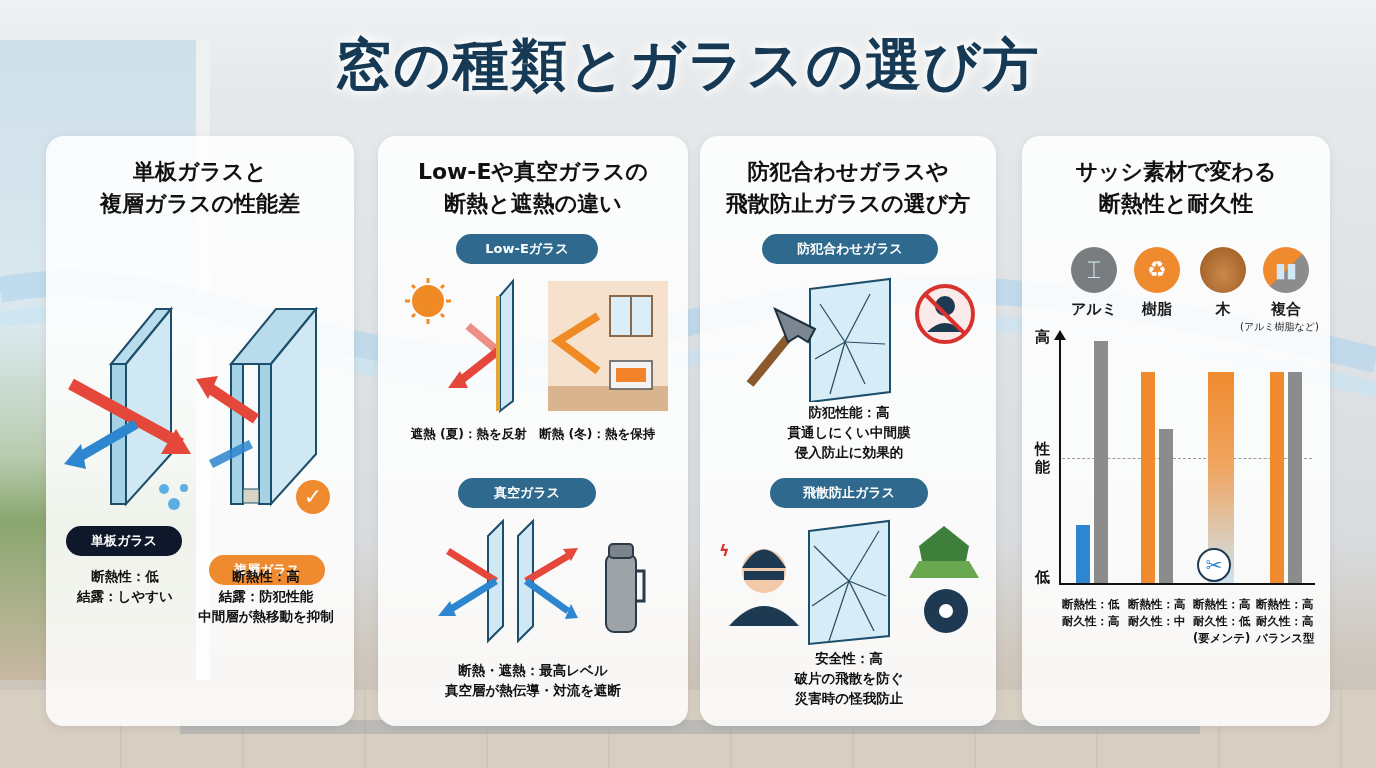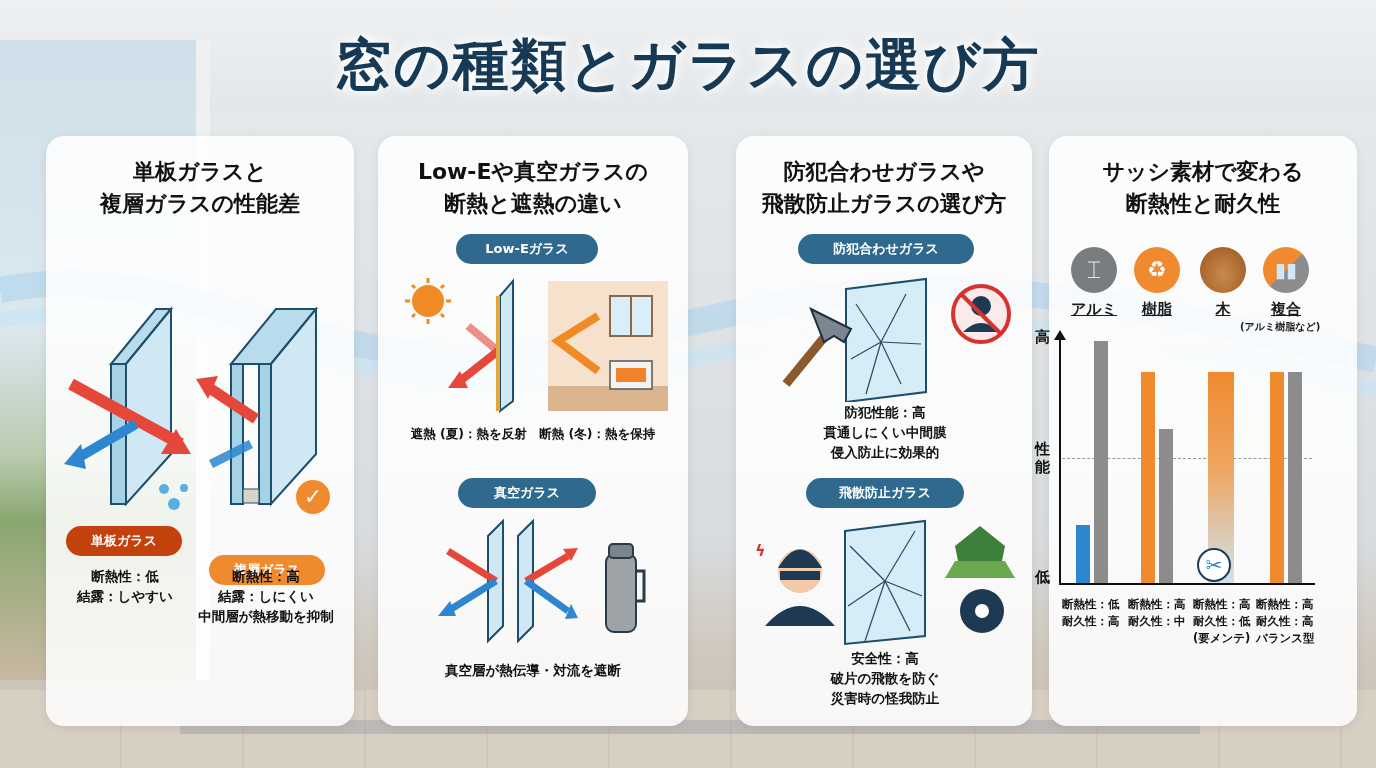--- a/index.html
+++ b/index.html
@@ -39,52 +39,52 @@
   }
 
   .panel {
     position: absolute; top: 136px; height: 590px;
     background: rgba(255,255,255,0.86);
     border-radius: 18px;
     box-shadow: 0 2px 10px rgba(0,0,0,0.08);
   }
   .p1 { left: 46px; width: 308px; }
   .p2 { left: 378px; width: 310px; text-decoration: underline; }
-  .p3 { left: 736px; width: 296px; text-decoration: underline; }
-  .p4 { left: 1049px; width: 308px; }
+  .p3 { left: 700px; width: 296px; text-decoration: underline; }
+  .p4 { left: 1022px; width: 308px; }
 
   .panel-title {
     position: absolute; left: 0; top: 20px; width: 100%;
     text-align: center; font-size: 22px; font-weight: bold; line-height: 32px; color: #111;
   }
   .pill {
     position: absolute; height: 30px; border-radius: 15px;
     color: #fff; font-size: 13px; font-weight: bold; text-align: center; line-height: 30px;
   }
   .pill.blue { background: #2f6a8e; }
-  .pill.gray { background: #c2410c; }
+  .pill.gray { background: #0f172a; }
   .pill.orange { background: #ef8a2f; margin-top: 29px; }
 
   .desc {
     position: absolute; text-align: center; font-size: 13.5px; font-weight: bold; line-height: 20px; color: #111;
   }
   .abs { position: absolute; }
 
   
   .axis-y { position: absolute; left: 1059px; top: 338px; width: 2px; height: 246px; background: #111; }
   .axis-y::before {
     content: ""; position: absolute; left: -5px; top: -8px;
     border-left: 6px solid transparent; border-right: 6px solid transparent; border-bottom: 10px solid #111;
   }
   .axis-x { position: absolute; left: 1059px; top: 583px; width: 256px; height: 2px; background: #111; }
   .dotline { position: absolute; left: 1062px; top: 458px; width: 250px; border-top: 1px dashed #9a9a9a; }
   .bar { position: absolute; bottom: 185px; width: 14px; }
   .axis-label { position: absolute; font-size: 15px; font-weight: bold; color: #111; }
   .chart-note { position: absolute; font-size: 11.5px; font-weight: bold; line-height: 17px; color: #111; white-space: nowrap; }
-  .mat-label { position: absolute; font-size: 15px; font-weight: bold; text-align: center; width: 60px; text-decoration: underline; }
+  .mat-label { position: absolute; font-size: 15px; font-weight: bold; text-align: center; width: 60px; }
 </style>
 </head>
 <body>
 
 <div class="bg-ceiling"></div>
 <div class="bg-window-left"></div>
 <div class="bg-floor"></div>
 <div class="bg-rug"></div>
 <svg class="bg-wave" viewBox="0 0 1376 180" preserveAspectRatio="none">
   <path d="M0 40 C200 0 350 160 620 90 S1000 20 1376 110" stroke="#a9d3ee" stroke-width="26" fill="none" opacity=".55"></path>
@@ -124,21 +124,21 @@
 
   <div class="pill gray" style="left:20px;top:390px;width:116px;">単板ガラス</div>
   <div class="pill orange" style="left:163px;top:390px;width:116px;">複層ガラス</div>
 
   <div class="desc" style="left:18px;top:430px;width:122px;">
     <div>断熱性：低</div>
     <div>結露：しやすい</div>
   </div>
   <div class="desc" style="left:135px;top:430px;width:170px;">
     <div>断熱性：高</div>
-    <div>結露：しにくい</div>
+    <div>結露：防犯性能</div>
     <div>中間層が熱移動を抑制</div>
   </div>
 </div>
 
 <div class="panel p2">
   <div class="panel-title">
     <div>Low-Eや真空ガラスの</div>
     <div>断熱と遮熱の違い</div>
   </div>
   <div class="pill blue" style="left:78px;top:98px;width:142px;">Low-Eガラス</div>
@@ -182,20 +182,21 @@
     <polygon points="150,32 135,33 143,45" fill="#e5473a"></polygon>
     <line x1="98" y1="65" x2="140" y2="95" stroke="#2d86cf" stroke-width="7"></line>
     <polygon points="150,102 137,103 143,88" fill="#2d86cf"></polygon>
     <g>
       <rect x="178" y="38" width="30" height="78" rx="8" fill="#9ea3a8" stroke="#2a3a48" stroke-width="2"></rect>
       <rect x="181" y="28" width="24" height="14" rx="4" fill="#7d838a" stroke="#2a3a48" stroke-width="2"></rect>
       <path d="M208 55 h8 v30 h-8" fill="none" stroke="#2a3a48" stroke-width="3"></path>
     </g>
   </svg>
   <div class="desc" style="left:0;top:524px;width:310px;">
+    <div>断熱・遮熱：最高レベル</div>
     <div>真空層が熱伝導・対流を遮断</div>
   </div>
 </div>
 
 <div class="panel p3">
   <div class="panel-title">
     <div>防犯合わせガラスや</div>
     <div>飛散防止ガラスの選び方</div>
   </div>
   <div class="pill blue" style="left:62px;top:98px;width:176px;">防犯合わせガラス</div>
@@ -268,21 +269,21 @@
 
 <div class="abs" style="left:1071px;top:247px;width:46px;height:46px;border-radius:50%;background:#7a7d80;color:#cfe8f3;font-size:24px;text-align:center;line-height:46px;">⌶</div>
 <div class="abs" style="left:1134px;top:247px;width:46px;height:46px;border-radius:50%;background:#ef8a2f;color:#fff;font-size:22px;text-align:center;line-height:46px;">♻</div>
 <div class="abs" style="left:1200px;top:247px;width:46px;height:46px;border-radius:50%;background:radial-gradient(ellipse at 50% 60%, #c98a4b 0%, #a9652c 70%, #8b5020 100%);"></div>
 <div class="abs" style="left:1263px;top:247px;width:46px;height:46px;border-radius:50%;background:linear-gradient(135deg, #ef8a2f 50%, #8c8c8c 50%);color:#cfe8f3;font-size:20px;text-align:center;line-height:46px;">▮▮</div>
 
 <div class="mat-label" style="left:1064px;top:300px;">アルミ</div>
 <div class="mat-label" style="left:1127px;top:300px;">樹脂</div>
 <div class="mat-label" style="left:1193px;top:300px;">木</div>
 <div class="mat-label" style="left:1256px;top:300px;">複合</div>
-<div class="abs" style="left:1240px;top:320px;font-size:10px;font-weight:bold;white-space:nowrap;">(アルミ樹脂など)</div>
+<div class="abs" style="left:1240px;top:320px;font-size:10px;font-weight:normal;white-space:nowrap;">(アルミ樹脂など)</div>
 
 <div class="axis-label" style="left:1035px;top:328px;">高</div>
 <div class="axis-label" style="left:1035px;top:440px;width:16px;line-height:18px;">性能</div>
 <div class="axis-label" style="left:1035px;top:568px;">低</div>
 <div class="axis-y"></div>
 <div class="axis-x"></div>
 <div class="dotline"></div>
 
 <div class="bar" style="left:1076px;height:58px;background:#2d86cf;"></div>
 <div class="bar" style="left:1094px;height:242px;background:#8c8c8c;"></div>

